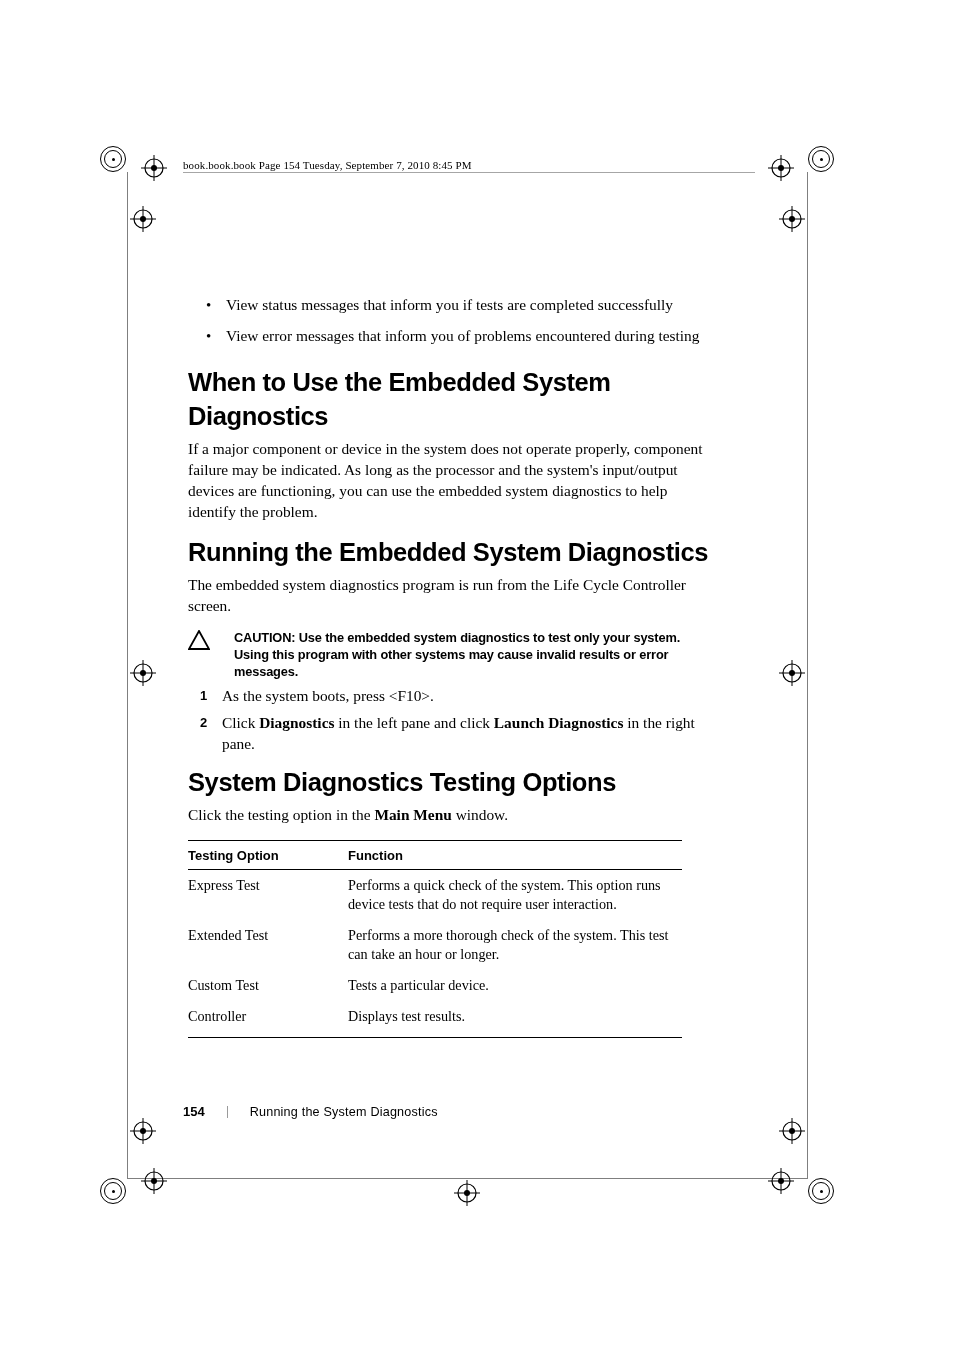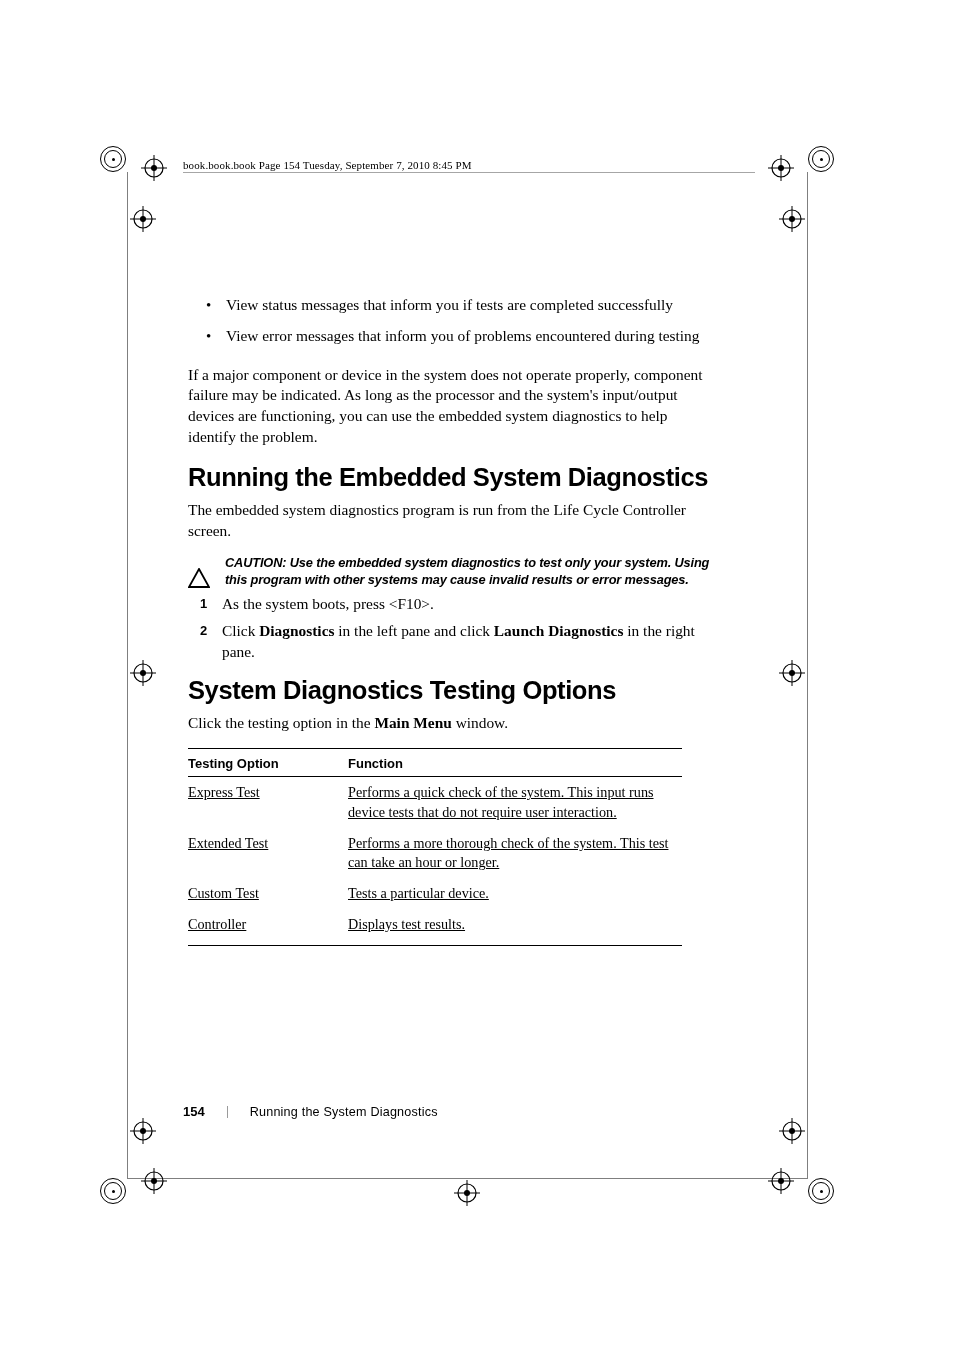--- a/index.html
+++ b/index.html
@@ -94,24 +94,23 @@
     letter-spacing: -0.4px;
     font-size: 25.5px;
     margin: 10px 0 6px 0;
   }
   p.body {
     margin: 0 0 12px 0;
   }
 
   .caution-row {
     display: flex;
-    align-items: flex-end;
-    gap: 15px;
+    align-items: flex-start;
+    gap: 24px;
     margin: 4px 0 6px 0;
-    font-style: italic;
   }
   .caution-icon {
     flex: 0 0 auto;
     width: 22px;
     height: 20px;
     margin-top: 1px;
   }
   .caution-text {
     font-family: "Helvetica Neue", Arial, sans-serif;
     font-weight: 700;
@@ -157,21 +156,20 @@
     font-family: "Helvetica Neue", Arial, sans-serif;
     font-weight: 700;
     font-size: 13px;
     padding: 6px 8px 4px 0;
     border-top: 1.4px solid #000;
     border-bottom: 1px solid #000;
   }
   table.opts tbody td {
     padding: 6px 10px 6px 0;
     vertical-align: top;
-    text-decoration: underline;
   }
   table.opts tbody tr:last-child td {
     border-bottom: 1.4px solid #000;
     padding-bottom: 10px;
   }
   table.opts col.c1 { width: 160px; }
 
   
   .footer {
     position: absolute;
@@ -303,20 +301,21 @@
 
   <div class="running-head">book.book.book  Page 154  Tuesday, September 7, 2010  8:45 PM</div>
   <div class="running-rule"></div>
 
   <div class="content">
     <ul class="bullet-list">
       <li>View status messages that inform you if tests are completed successfully</li>
       <li>View error messages that inform you of problems encountered during testing</li>
     </ul>
 
+    <h2 class="section">When to Use the Embedded System Diagnostics</h2>
     <p class="body">If a major component or device in the system does not operate properly, component failure may be indicated. As long as the processor and the system's input/output devices are functioning, you can use the embedded system diagnostics to help identify the problem.</p>
 
     <h2 class="section">Running the Embedded System Diagnostics</h2>
     <p class="body">The embedded system diagnostics program is run from the Life Cycle Controller screen.</p>
 
     <div class="caution-row">
       <div class="caution-icon">
         <svg width="22" height="20" viewBox="0 0 22 20">
             <path d="M11 1 L21 19 L1 19 Z" fill="none" stroke="#000" stroke-width="1.8" stroke-linejoin="miter"></path>
           </svg>
@@ -346,21 +345,21 @@
         </colgroup>
       <thead>
         <tr>
           <th>Testing Option</th>
           <th>Function</th>
         </tr>
       </thead>
       <tbody>
         <tr>
           <td>Express Test</td>
-          <td>Performs a quick check of the system. This input runs device tests that do not require user interaction.</td>
+          <td>Performs a quick check of the system. This option runs device tests that do not require user interaction.</td>
         </tr>
         <tr>
           <td>Extended Test</td>
           <td>Performs a more thorough check of the system. This test can take an hour or longer.</td>
         </tr>
         <tr>
           <td>Custom Test</td>
           <td>Tests a particular device.</td>
         </tr>
         <tr>

